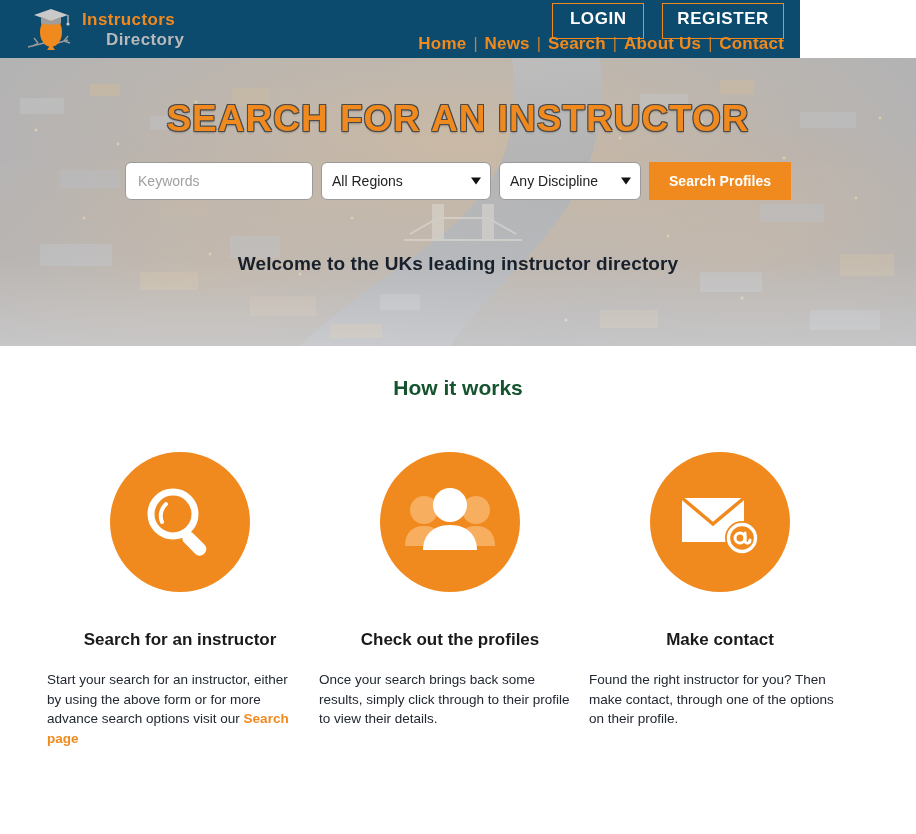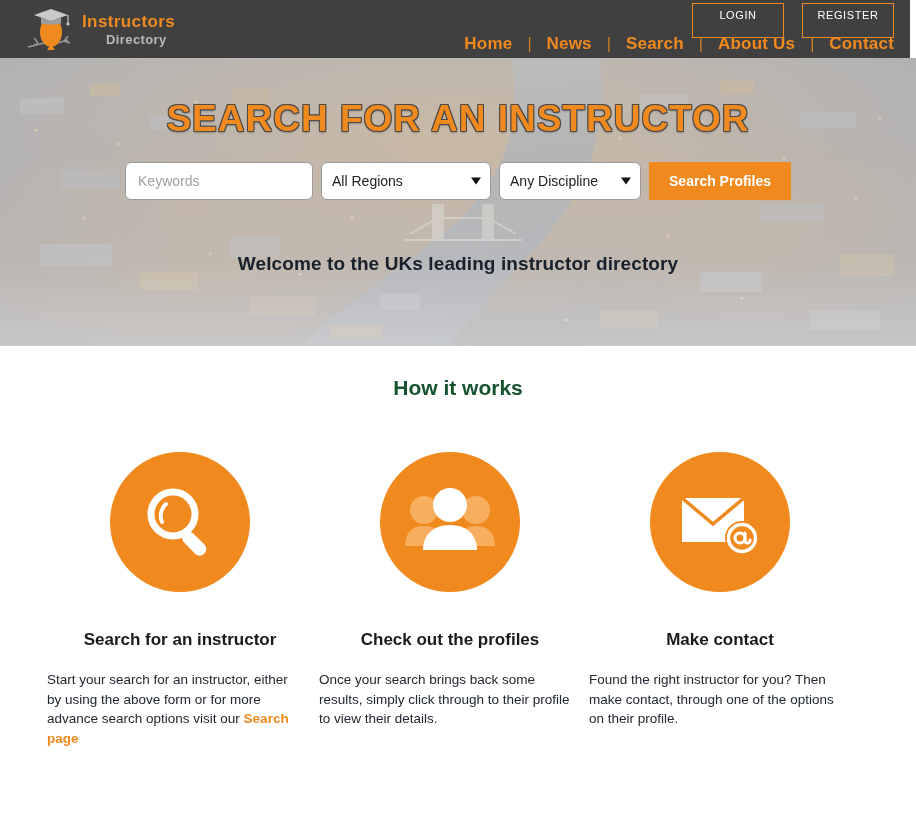--- a/index.html
+++ b/index.html
@@ -8,22 +8,22 @@
     margin: 0; padding: 0;
     width: 916px; height: 834px;
     overflow: hidden;
     background: #ffffff;
     font-family: "Liberation Sans", sans-serif;
   }
 
   
   .header {
     position: relative;
-    width: 910px; height: 58px;
-    background: #404040;
+    width: 800px; height: 58px;
+    background: #0c4a6e;
   }
   .logo-wrap {
     position: absolute;
     left: 24px; top: 2px;
     display: flex; align-items: center;
     height: 54px;
   }
   .logo-mark { width: 56px; height: 52px; display: block; }
   .logo-text {
     display: flex; flex-direction: column;
@@ -32,52 +32,52 @@
     line-height: 1;
   }
   .logo-line1 {
     color: #F18A1E;
     font-size: 17px;
     font-weight: bold;
     letter-spacing: 0.4px;
   }
   .logo-line2 {
     color: #b9b9b9;
-    font-size: 13px;
+    font-size: 17px;
     font-weight: bold;
     letter-spacing: 0.4px;
     margin-top: 3px;
     margin-left: 24px;
   }
 
   .auth-row {
     position: absolute;
     right: 16px; top: 3px;
     display: flex; gap: 18px;
   }
   .auth-btn {
     display: inline-flex;
     align-items: center; justify-content: center;
     min-width: 92px;
-    padding: 5px 14px 16px;
+    padding: 5px 14px 9px;
     border: 1px solid #F18A1E;
     background: transparent;
     color: #ffffff;
-    font-size: 11px;
-    font-weight: normal;
+    font-size: 17px;
+    font-weight: bold;
     letter-spacing: 0.6px;
     cursor: pointer;
     font-family: "Liberation Sans", sans-serif;
   }
 
   .nav {
     position: absolute;
     right: 16px; top: 34px;
     display: flex; align-items: center;
-    gap: 8px;
+    gap: 0;
   }
   .nav-link {
     color: #F18A1E;
     font-size: 17px;
     font-weight: bold;
     text-decoration: none;
     letter-spacing: 0.2px;
     cursor: pointer;
   }
   .nav-sep {

